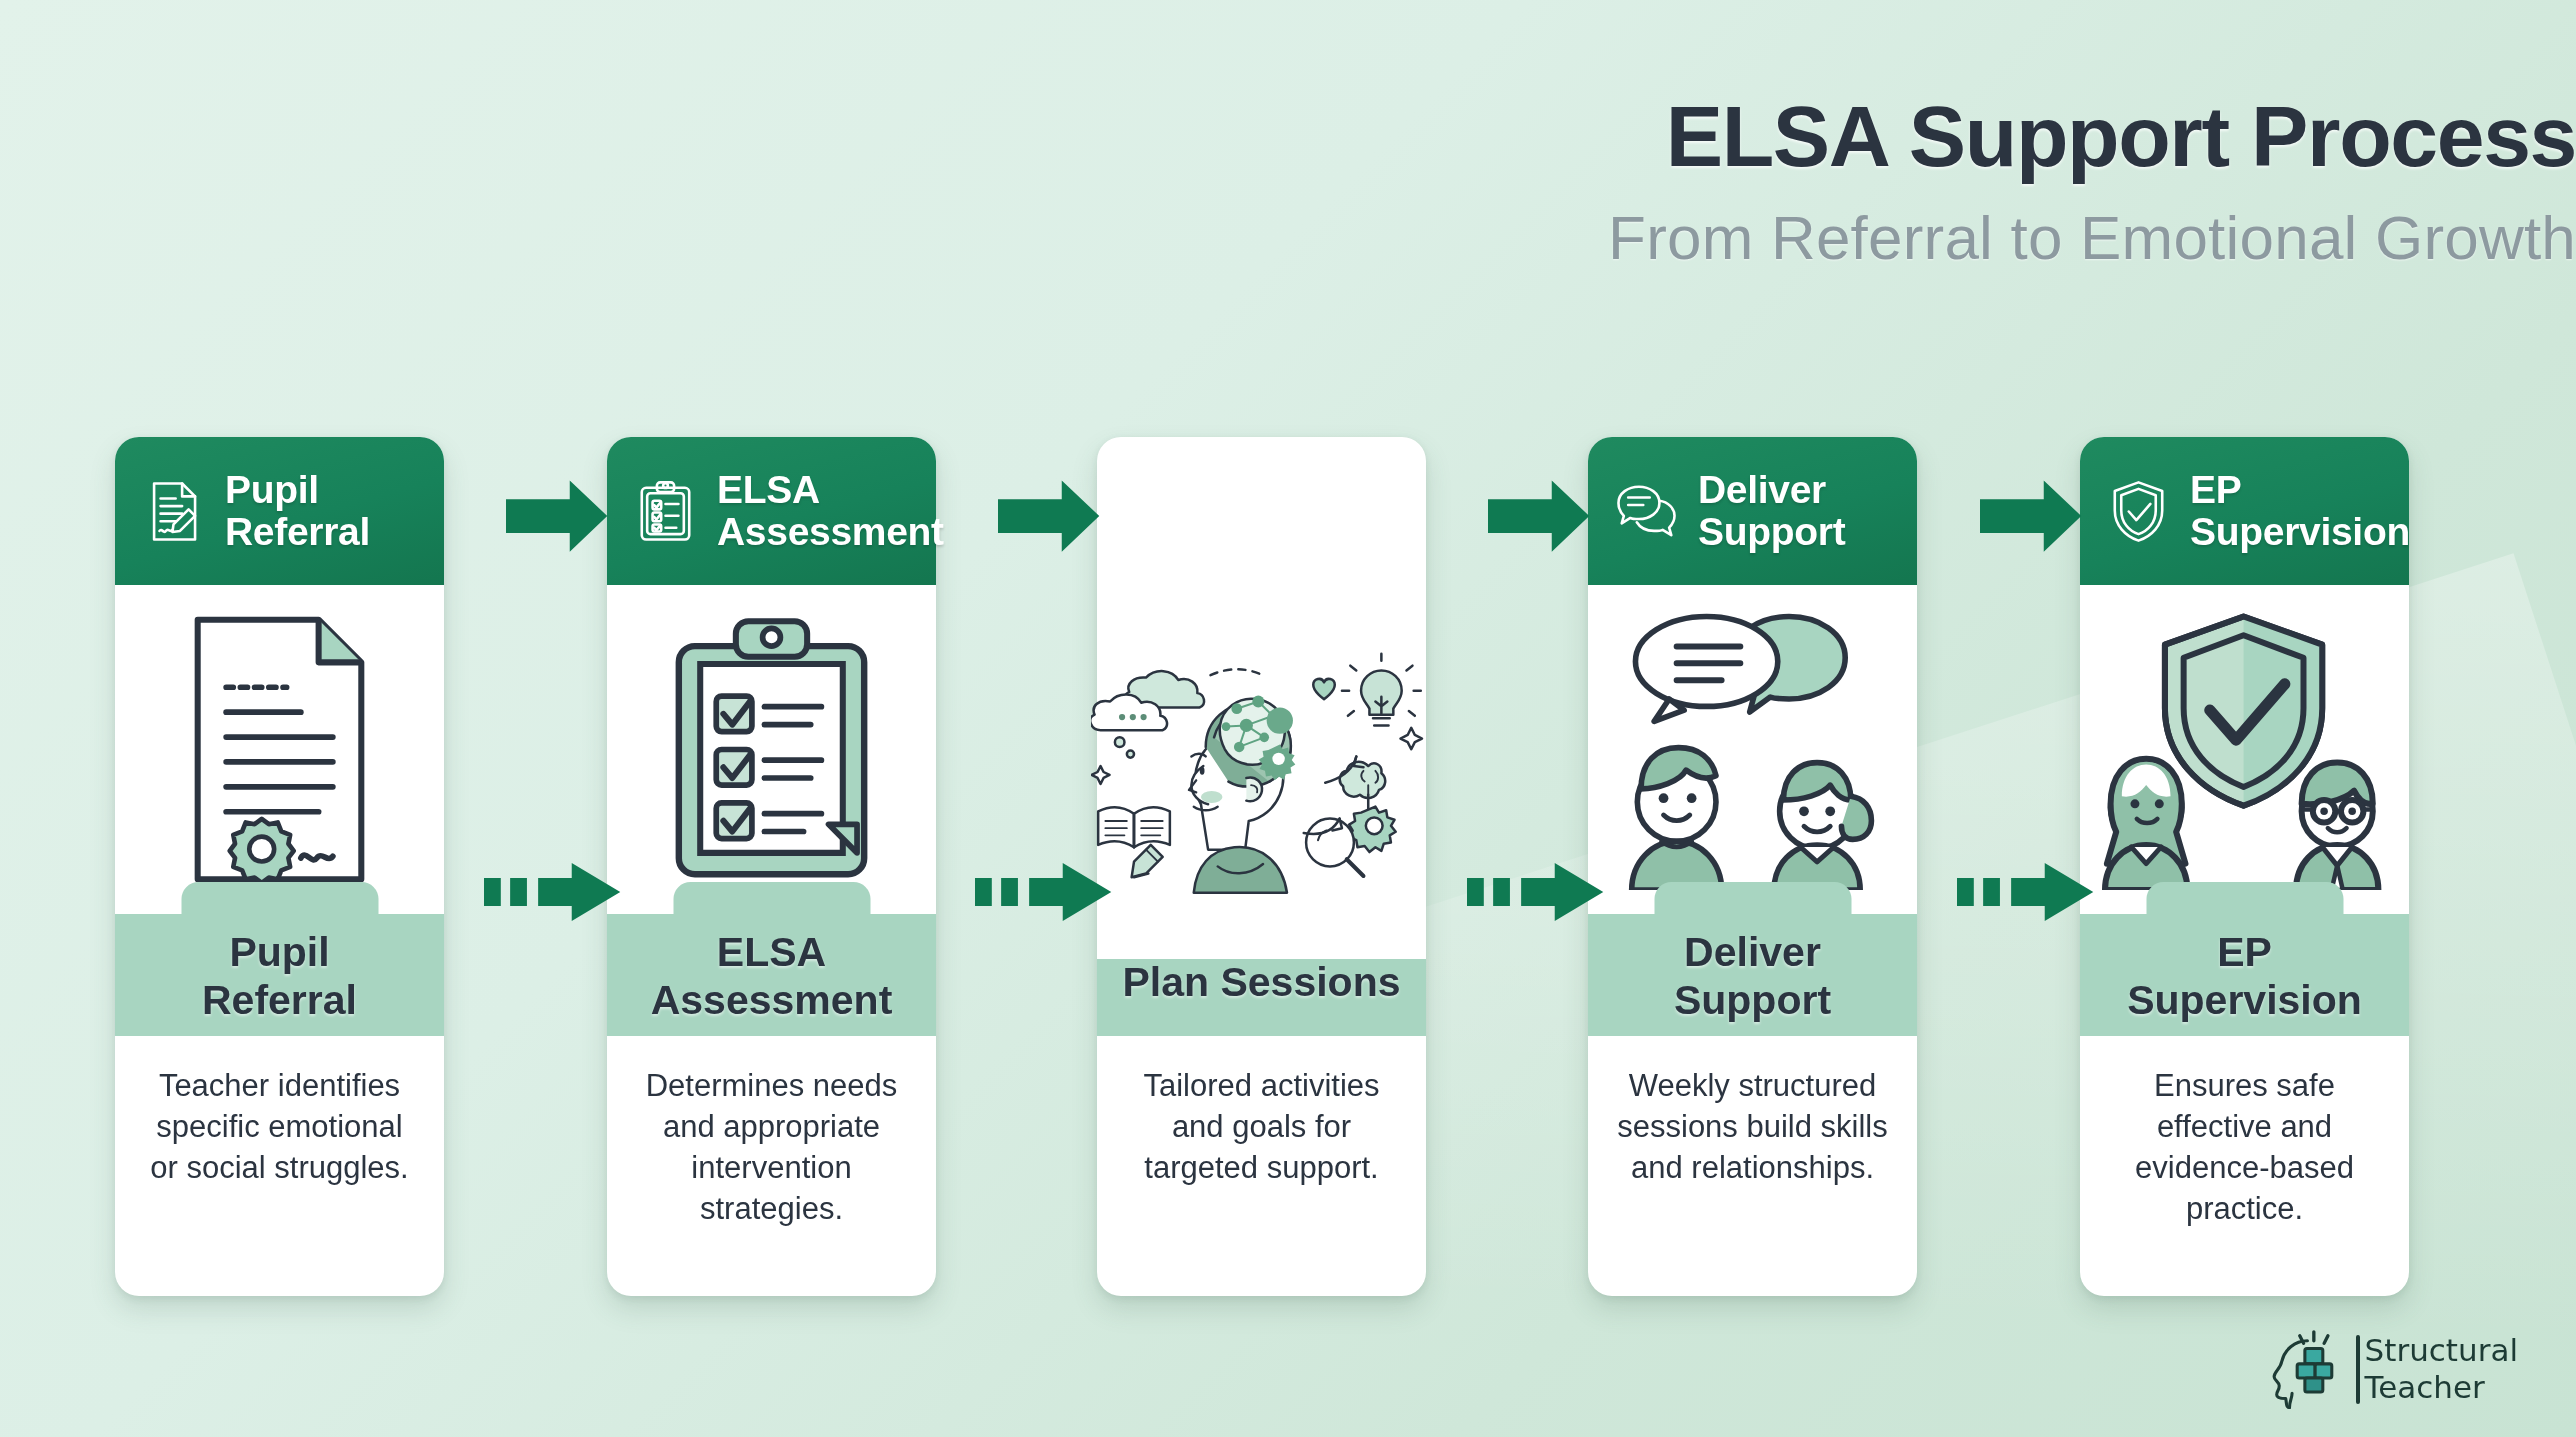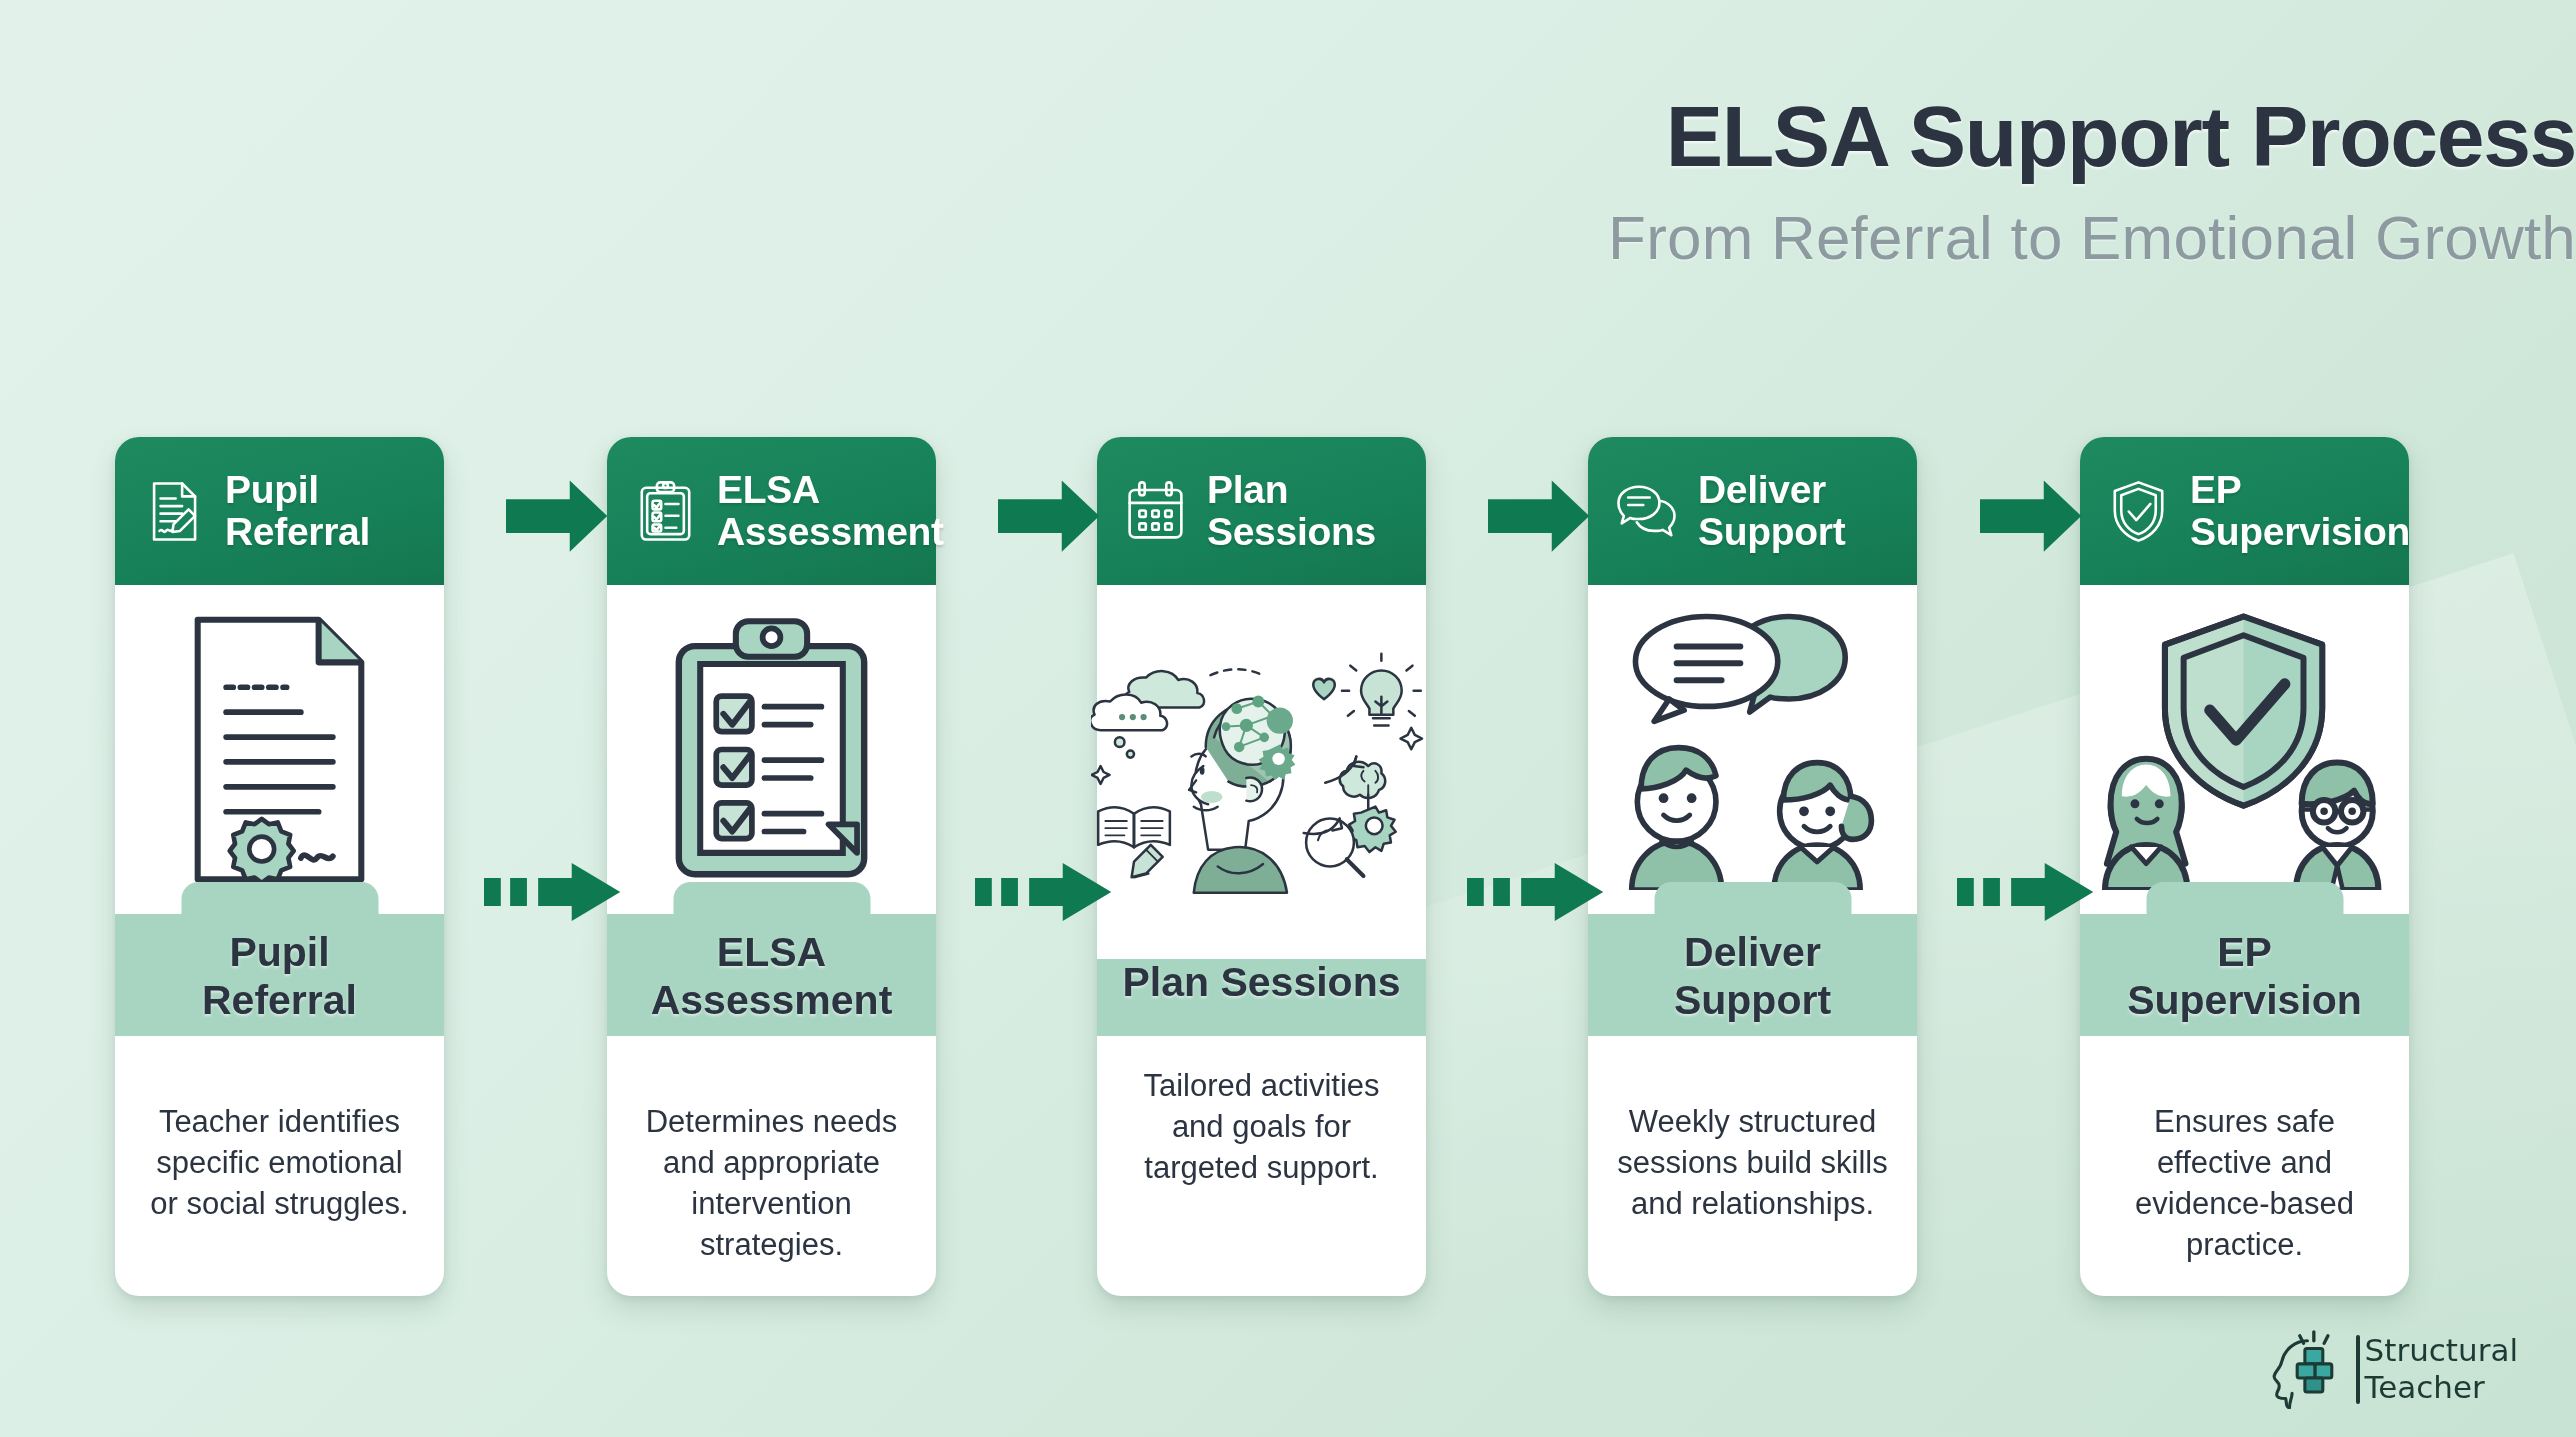--- a/index.html
+++ b/index.html
@@ -91,21 +91,21 @@
 
   .desc{
     position:absolute; left:0; width:100%;
     text-align:center; color:#2b3440;
     font-size:31px; line-height:1.32; padding:0 24px;
   }
 
   
   .v-two .band{ top:477px; height:122px; }
   .v-two .band .band-title{ padding-top:15px; }
-  .v-two .desc{ top:629px;margin-top:36px; }
+  .v-two .desc{ top:629px; }
 
   .v-one .band{ top:522px; height:77px; }
   .v-one .band .band-title{ }
   .v-one .desc{ top:629px; }
 
   
   .arrow-top{
     position:absolute; z-index:7; top:32px;
   }
   .arrow-bot{
@@ -233,40 +233,20 @@
         <div class="tab"></div>
         <div class="band-title">
           <div>ELSA</div>
           <div>Assessment</div>
         </div>
       </div>
       <div class="desc">Determines needs and appropriate intervention strategies.</div>
     </div>
 
     <div class="card v-one tall" style="left:1097px;">
-      <div class="card-head">
-        <span class="hd-icon">
-          <svg viewBox="0 0 64 64" fill="none" stroke="#ffffff" stroke-width="2.4" stroke-linecap="round" stroke-linejoin="round">
-            <rect x="8" y="12" width="48" height="44" rx="5"></rect>
-            <path d="M8 24h48"></path>
-            <rect x="17" y="5" width="5" height="12" rx="2.5"></rect>
-            <rect x="42" y="5" width="5" height="12" rx="2.5"></rect>
-            <rect x="17" y="31" width="6" height="6" rx="1.2"></rect>
-            <rect x="29" y="31" width="6" height="6" rx="1.2"></rect>
-            <rect x="41" y="31" width="6" height="6" rx="1.2"></rect>
-            <rect x="17" y="43" width="6" height="6" rx="1.2"></rect>
-            <rect x="29" y="43" width="6" height="6" rx="1.2"></rect>
-            <rect x="41" y="43" width="6" height="6" rx="1.2"></rect>
-          </svg>
-        </span>
-        <div class="hd-title">
-          <div>Plan</div>
-          <div>Sessions</div>
-        </div>
-      </div>
       <div class="illus" style="height:374px; top:148px;">
         <svg width="524" height="378" viewBox="0 0 280 202" style="margin-left:-5.6px;">
           <g stroke="#2b3440" stroke-width="2.1" fill="none" stroke-linecap="round" stroke-linejoin="round">
 
             <path d="M46 22c8-8 22-7 27 2 9-3 17 3 16 11 6 1 8 9 2 12H36c-8 0-11-10-4-13-3-7 4-13 14-12z" fill="#cfe8dc"></path>
             <path d="M16 42c7-8 21-8 26 1 9-3 17 3 16 11 6 1 8 9 2 12H8c-8 0-12-10-5-13-3-7 3-13 13-11z" fill="#ffffff"></path>
             <circle cx="24" cy="76" r="4" fill="#cfe8dc"></circle>
               <circle cx="33" cy="86" r="3" fill="#cfe8dc"></circle>
             <circle cx="26" cy="55" r="2.6" fill="#5c8d77" stroke="none"></circle>
             <circle cx="35" cy="55" r="2.6" fill="#5c8d77" stroke="none"></circle>

